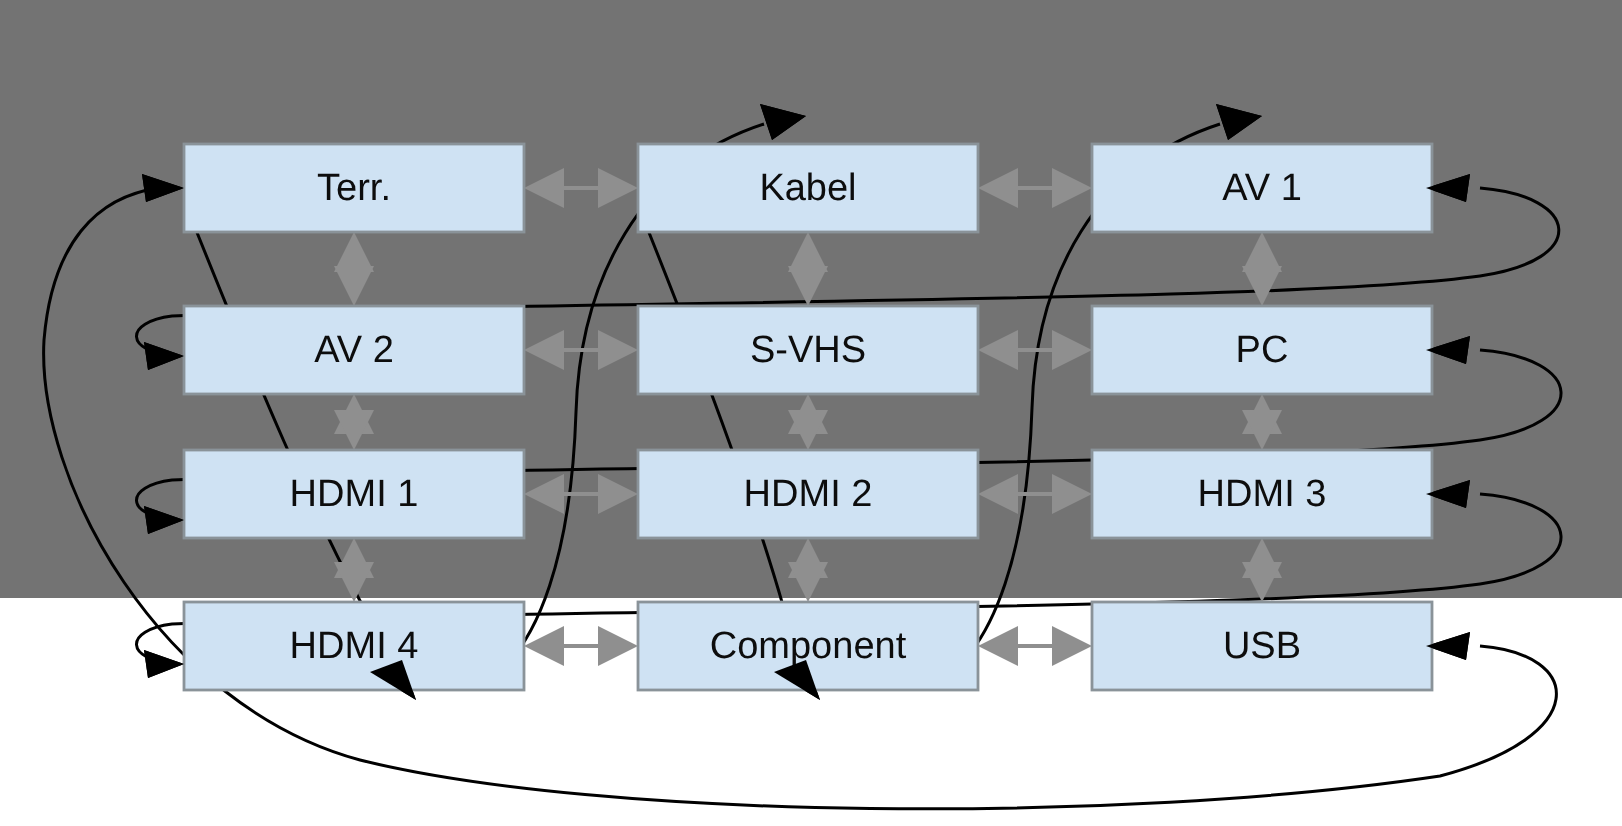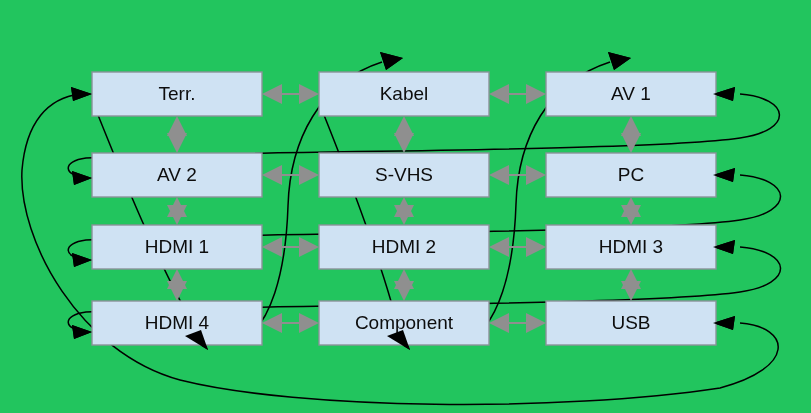--- a/index.html
+++ b/index.html
@@ -9,22 +9,22 @@
   }
   body {
     width: 811px;
     height: 413px;
     font-family: "Liberation Sans", sans-serif;
     overflow: hidden;
   }
   #diagram-root {
     position: relative;
     width: 811px;
-    height: 413px;
-    background: #22c55e;
+    height: 299px;
+    background: #737373;
   }
   svg#diagram-svg {
     position: absolute;
     left: 0;
     top: 0;
     width: 811px;
     height: 413px;
     display: block;
   }
   .node-rect {

